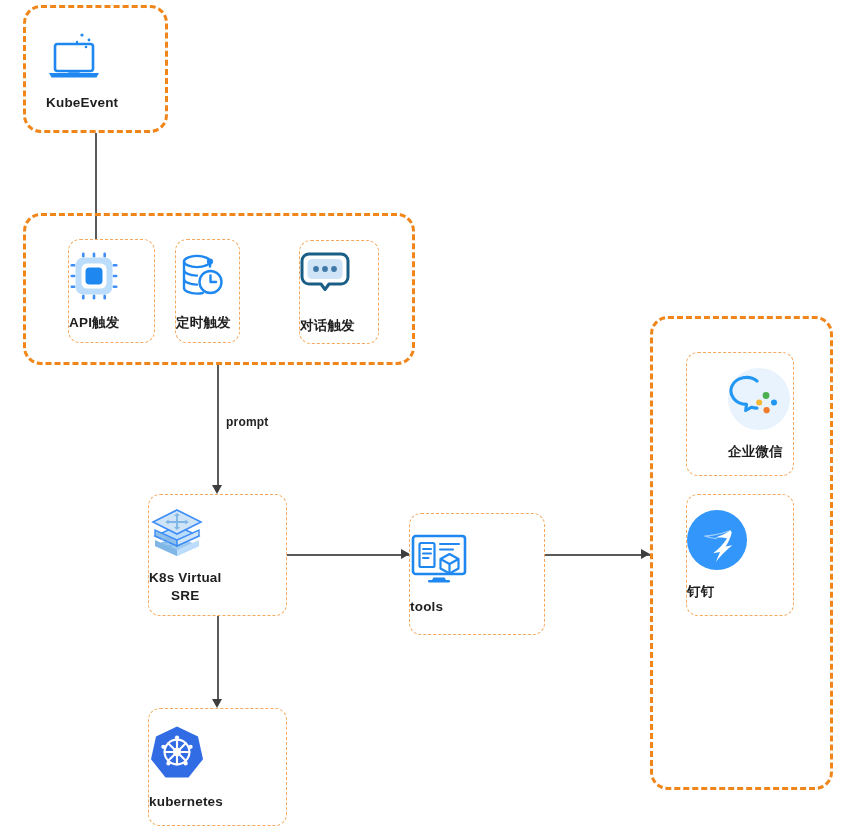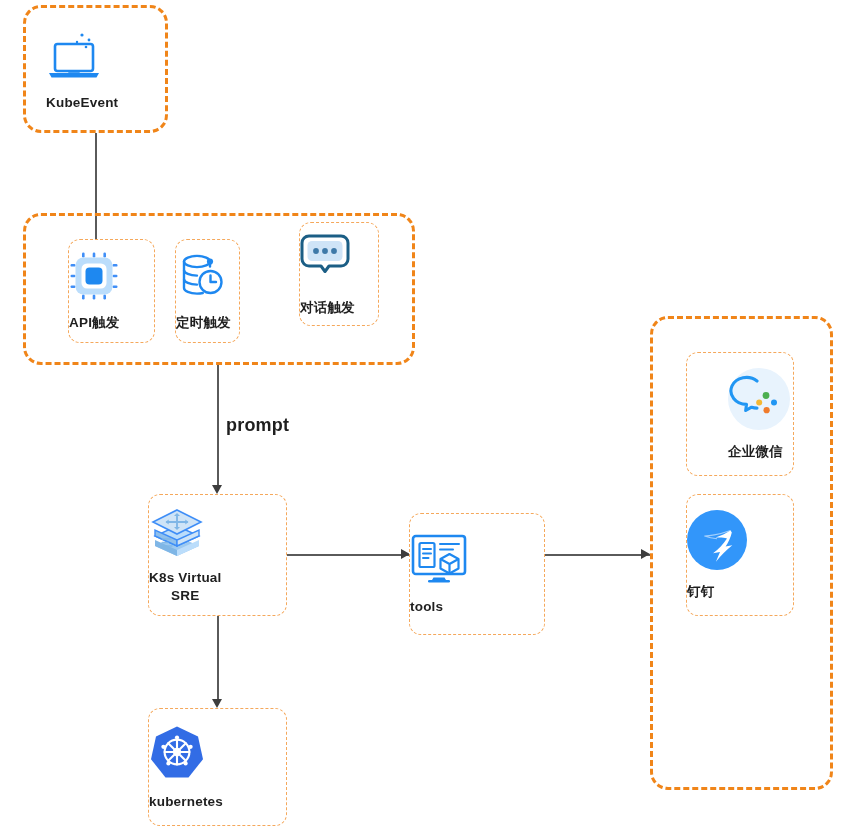--- a/index.html
+++ b/index.html
@@ -59,21 +59,21 @@
   }
   .arrow-right{
     position:absolute;
     width:0;height:0;
     border-top:5.5px solid transparent;
     border-bottom:5.5px solid transparent;
     border-left:9px solid #3d3d3d;
   }
   .edge-label{
     position:absolute;
-    font-size:18px;
+    font-size:12px;
     font-weight:bold;
     color:#1f1f1f;
     letter-spacing:.2px;
     white-space:nowrap;
   }
 </style>
 </head>
 <body>
 
 <div id="stage">
@@ -136,21 +136,21 @@
           <path d="M34 10.5 v5"></path>
         </g>
         <circle cx="34" cy="10.5" r="3.1" fill="#1E88F0"></circle>
         <circle cx="34.5" cy="31" r="11" fill="#ffffff" stroke="#1E88F0" stroke-width="2.4"></circle>
         <path d="M34.5 24.5 V31 H40" fill="none" stroke="#1E88F0" stroke-width="2.4" stroke-linecap="round" stroke-linejoin="round"></path>
       </svg>
     </span>
     <span class="label label-cn">定时触发</span>
   </div>
 
-  <div class="card" style="left:299px;top:222px;width:80px;height:104px;gap:8px;">
+  <div class="card" style="left:299px;top:240px;width:80px;height:104px;gap:8px;">
     <span class="icon">
       <svg width="50" height="46" viewBox="0 0 50 46">
         <path d="M9 4 H41 a7 7 0 0 1 7 7 V27 a7 7 0 0 1 -7 7 H29 l-4 5.5 -4 -5.5 H9 a7 7 0 0 1 -7 -7 V11 a7 7 0 0 1 7 -7 Z" fill="#ffffff" stroke="#1B5E85" stroke-width="3" stroke-linejoin="round"></path>
         <path d="M12 9 H38 a4.5 4.5 0 0 1 4.5 4.5 V24.5 a4.5 4.5 0 0 1 -4.5 4.5 H12 a4.5 4.5 0 0 1 -4.5 -4.5 V13.5 A4.5 4.5 0 0 1 12 9 Z" fill="#CFE4F7"></path>
         <circle cx="16" cy="19" r="2.9" fill="#3E79A8"></circle>
         <circle cx="25" cy="19" r="2.9" fill="#3E79A8"></circle>
         <circle cx="34" cy="19" r="2.9" fill="#3E79A8"></circle>
       </svg>
     </span>
     <span class="label label-cn">对话触发</span>

